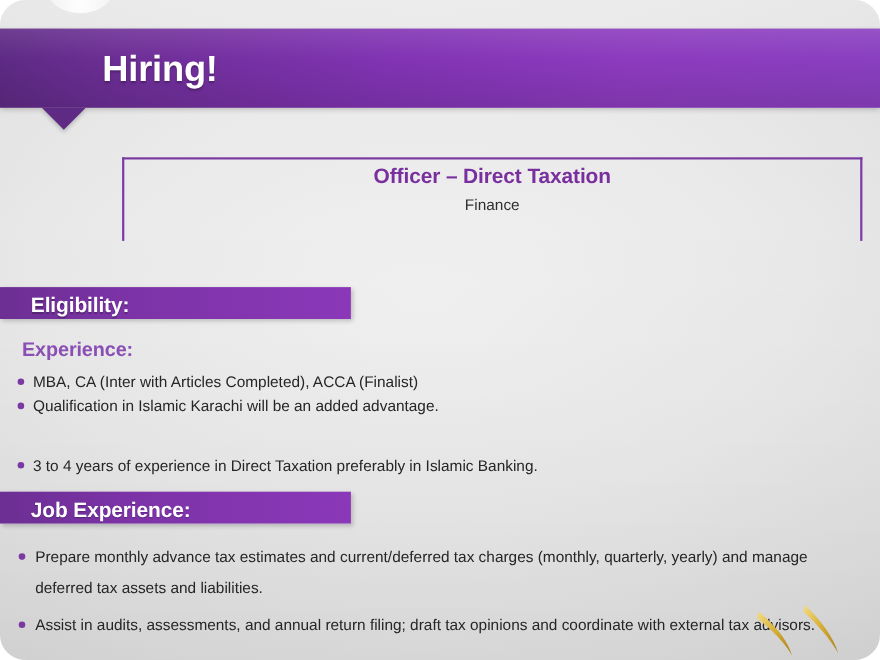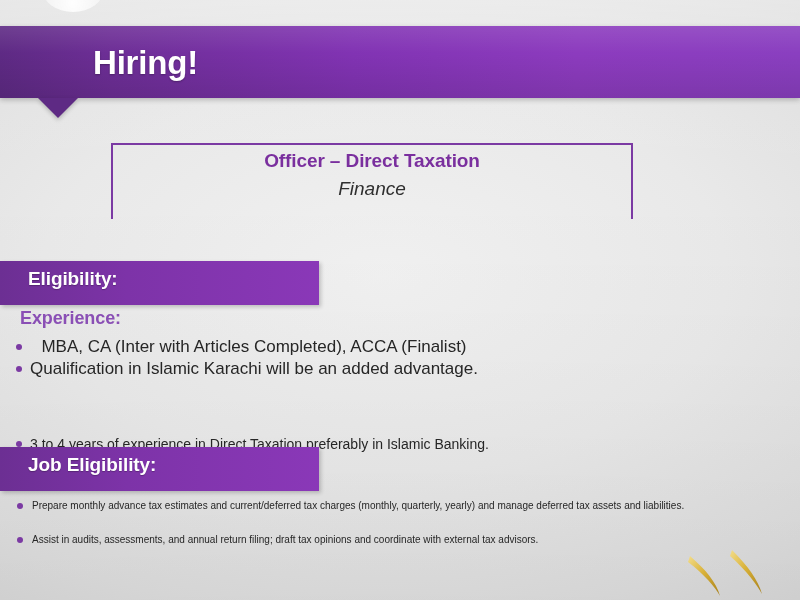--- a/index.html
+++ b/index.html
@@ -14,20 +14,21 @@
 
   
   .poster {
     position: relative;
     width: 800px;
     height: 600px;
     overflow: hidden;
     
     background:
       radial-gradient(ellipse 900px 520px at 48% 46%, #f1f1f1 0%, #e9e9e9 38%, #dedede 66%, #d2d2d2 88%, #cccccc 100%);
+    border-radius: 23px;
   }
   
   .poster::before {
     content: "";
     position: absolute;
     inset: 0;
     background: linear-gradient(180deg,
         rgba(255,255,255,0.32) 0%,
         rgba(255,255,255,0.05) 14%,
         rgba(255,255,255,0.00) 32%,
@@ -87,21 +88,21 @@
     border-right: 20px solid transparent;
     border-top: 20px solid #5e2a84;
     filter: drop-shadow(0 2px 2px rgba(0,0,0,0.22));
   }
 
   
   .title-box {
     position: absolute;
     left: 111px;
     top: 143px;
-    width: 522px;
+    width: 673px;
     height: 76px;
     border-top: 2px solid #7b3aa3;
     border-left: 2px solid #7b3aa3;
     border-right: 2px solid #7b3aa3;
     box-sizing: border-box;
   }
   .job-title {
     position: absolute;
     left: 0;
     right: 0;
@@ -110,32 +111,31 @@
     font-size: 19px;
     font-weight: bold;
     color: #7a2f9e;
     letter-spacing: -0.1px;
   }
   .job-dept, .job-city {
     position: absolute;
     left: 0;
     right: 0;
     text-align: center;
-    font-size: 19px;
+    font-size: 14px;
     color: #2f2f2f;
-    font-style: italic;
   }
   .job-dept { top: 33px; }
   .job-city { top: 54px; }
 
   
   .section-banner {
     position: absolute;
     left: 0;
-    height: 44px;
+    height: 29px;
     width: 319px;
     background: linear-gradient(90deg, #6c2f93 0%, #7d33a8 40%, #8a38b8 100%);
     box-shadow: 2px 2px 4px rgba(0,0,0,0.20);
   }
   .section-banner span {
     position: absolute;
     left: 28px;
     top: 7px;
     font-size: 19px;
     font-weight: bold;
@@ -169,30 +169,30 @@
     content: "";
     position: absolute;
     left: 4px;
     width: 6px;
     height: 6px;
     border-radius: 50%;
     background: #7b3aa3;
   }
 
   
-  .list-eligibility { left: 12px; top: 336px; font-size: 17px; text-align: center; }
+  .list-eligibility { left: 12px; top: 336px; font-size: 14px; }
   .list-eligibility li { line-height: 22px; }
   .list-eligibility li::before { top: 8px; }
 
   .list-qualification { left: 12px; top: 412px; font-size: 14px; }
-  .list-qualification li { line-height: 22px; margin-top: 21px; }
+  .list-qualification li { line-height: 22px; }
   .list-qualification li::before { top: 8px; }
 
   
-  .list-jobdesc { left: 12px; top: 492px; font-size: 10px; width: 760px; }
+  .list-jobdesc { left: 12px; top: 492px; font-size: 14px; width: 760px; }
   .list-jobdesc li {
     line-height: 28px;
     padding-left: 20px;
     margin-bottom: 6px;
   }
   .list-jobdesc li::before { top: 11px; left: 5px; }
 
   
   .gold-accent {
     position: absolute;
@@ -229,21 +229,21 @@
     <li>MBA, CA (Inter with Articles Completed), ACCA (Finalist)</li>
     <li>Qualification in Islamic Karachi will be an added advantage.</li>
   </ul>
 
 
   <ul class="bullet-list list-qualification">
     <li>3 to 4 years of experience in Direct Taxation preferably in Islamic Banking.</li>
   </ul>
 
   <div class="section-banner banner-jobdesc">
-    <span>Job Eligibility:</span>
+    <span>Job Experience:</span>
   </div>
 
   <ul class="bullet-list list-jobdesc">
     <li>Prepare monthly advance tax estimates and current/deferred tax charges (monthly, quarterly, yearly) and manage deferred tax assets and liabilities.</li>
     <li>Assist in audits, assessments, and annual return filing; draft tax opinions and coordinate with external tax advisors.</li>
   </ul>
 
   <svg class="gold-accent" viewBox="0 0 96 70">
     <defs>
       <linearGradient id="goldgrad" x1="0" y1="0" x2="1" y2="1">

